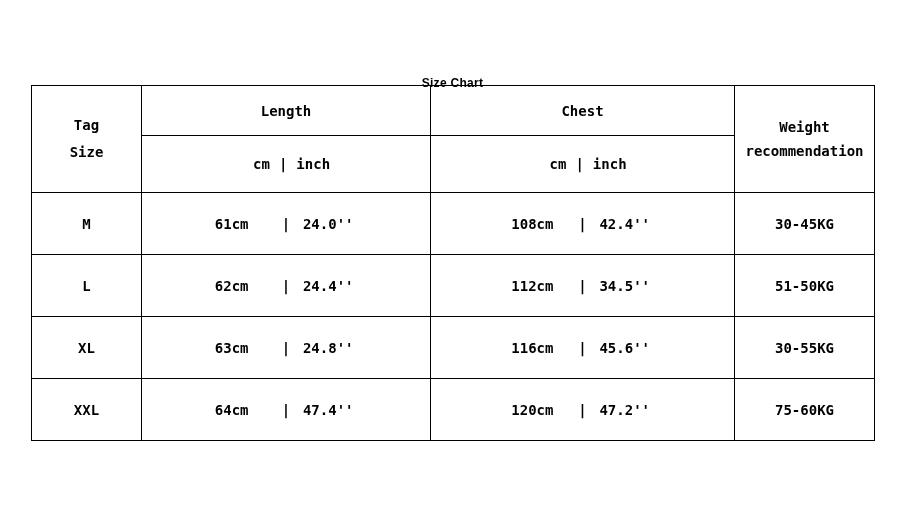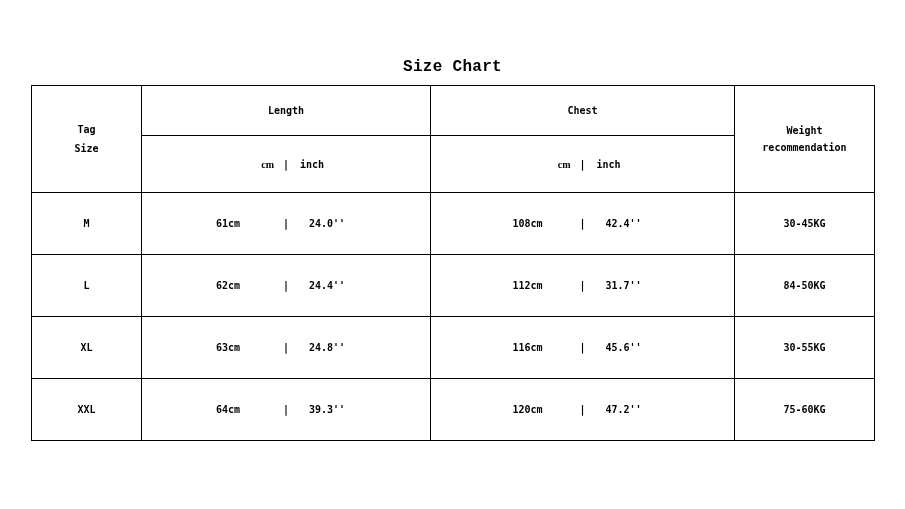--- a/index.html
+++ b/index.html
@@ -15,45 +15,45 @@
     overflow: hidden;
   }
   .page {
     position: relative;
     width: 905px;
     height: 509px;
     box-sizing: border-box;
   }
   .chart-title {
     text-align: center;
-    font-family: Liberation Mono, monospace;
+    font-family: Liberation Sans, sans-serif;
     font-weight: bold;
-    font-size: 16px;
+    font-size: 12px;
     letter-spacing: 0.3px;
-    padding-top: 59px;
+    padding-top: 77px;
     line-height: 1;
   }
   .table-wrap {
     position: absolute;
     left: 31px;
     top: 85px;
     width: 843px;
   }
   table.size-table {
     border-collapse: collapse;
     width: 843px;
     table-layout: fixed;
   }
   table.size-table td {
     border: 1.6px solid #000000;
     text-align: center;
     vertical-align: middle;
     font-family: "DejaVu Sans Mono", monospace;
     font-weight: bold;
-    font-size: 10px;
+    font-size: 14px;
     color: #000;
     padding: 0;
   }
   .col-tag { width: 110px; }
   .col-length { width: 289px; }
   .col-chest { width: 304px; }
   .col-weight { width: 140px; }
 
   td.tag-head {
     font-size: 15px;
@@ -77,21 +77,21 @@
   }
   .dual {
     display: inline-block;
     white-space: nowrap;
   }
   .dual .sep {
     display: inline-block;
     padding: 0 9px;
     font-weight: bold;
   }
-  .u-left { display:inline-block; min-width: 28px; text-align: right; font-family: Liberation Serif, serif; }
+  .u-left { display:inline-block; min-width: 28px; text-align: right; }
   .u-right { display:inline-block; min-width: 28px; text-align: center; }
   .v-left { display:inline-block; min-width: 58px; text-align: left; }
   .v-right { display:inline-block; min-width: 58px; text-align: center; }
   .stacked span { display: block; }
 </style>
 </head>
 <body>
 
 <div class="page">
 
@@ -148,24 +148,24 @@
 
         <tr class="data-row">
           <td>L</td>
           <td>
             <span class="dual">
               <span class="v-left">62cm</span><span class="sep">|</span><span class="v-right">24.4''</span>
             </span>
           </td>
           <td>
             <span class="dual">
-              <span class="v-left">112cm</span><span class="sep">|</span><span class="v-right">31.7''</span>
+              <span class="v-left">112cm</span><span class="sep">|</span><span class="v-right">34.5''</span>
             </span>
           </td>
-          <td>84-50KG</td>
+          <td>51-50KG</td>
         </tr>
 
         <tr class="data-row">
           <td>XL</td>
           <td>
             <span class="dual">
               <span class="v-left">63cm</span><span class="sep">|</span><span class="v-right">24.8''</span>
             </span>
           </td>
           <td>
@@ -173,21 +173,21 @@
               <span class="v-left">116cm</span><span class="sep">|</span><span class="v-right">45.6''</span>
             </span>
           </td>
           <td>30-55KG</td>
         </tr>
 
         <tr class="data-row">
           <td>XXL</td>
           <td>
             <span class="dual">
-              <span class="v-left">64cm</span><span class="sep">|</span><span class="v-right">39.3''</span>
+              <span class="v-left">64cm</span><span class="sep">|</span><span class="v-right">47.4''</span>
             </span>
           </td>
           <td>
             <span class="dual">
               <span class="v-left">120cm</span><span class="sep">|</span><span class="v-right">47.2''</span>
             </span>
           </td>
           <td>75-60KG</td>
         </tr>
       </tbody>

